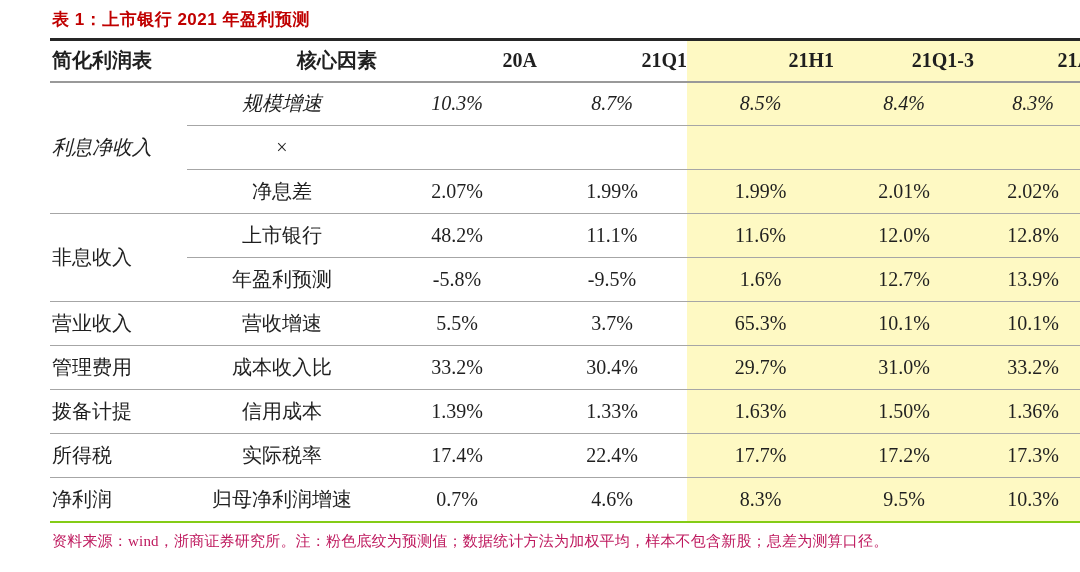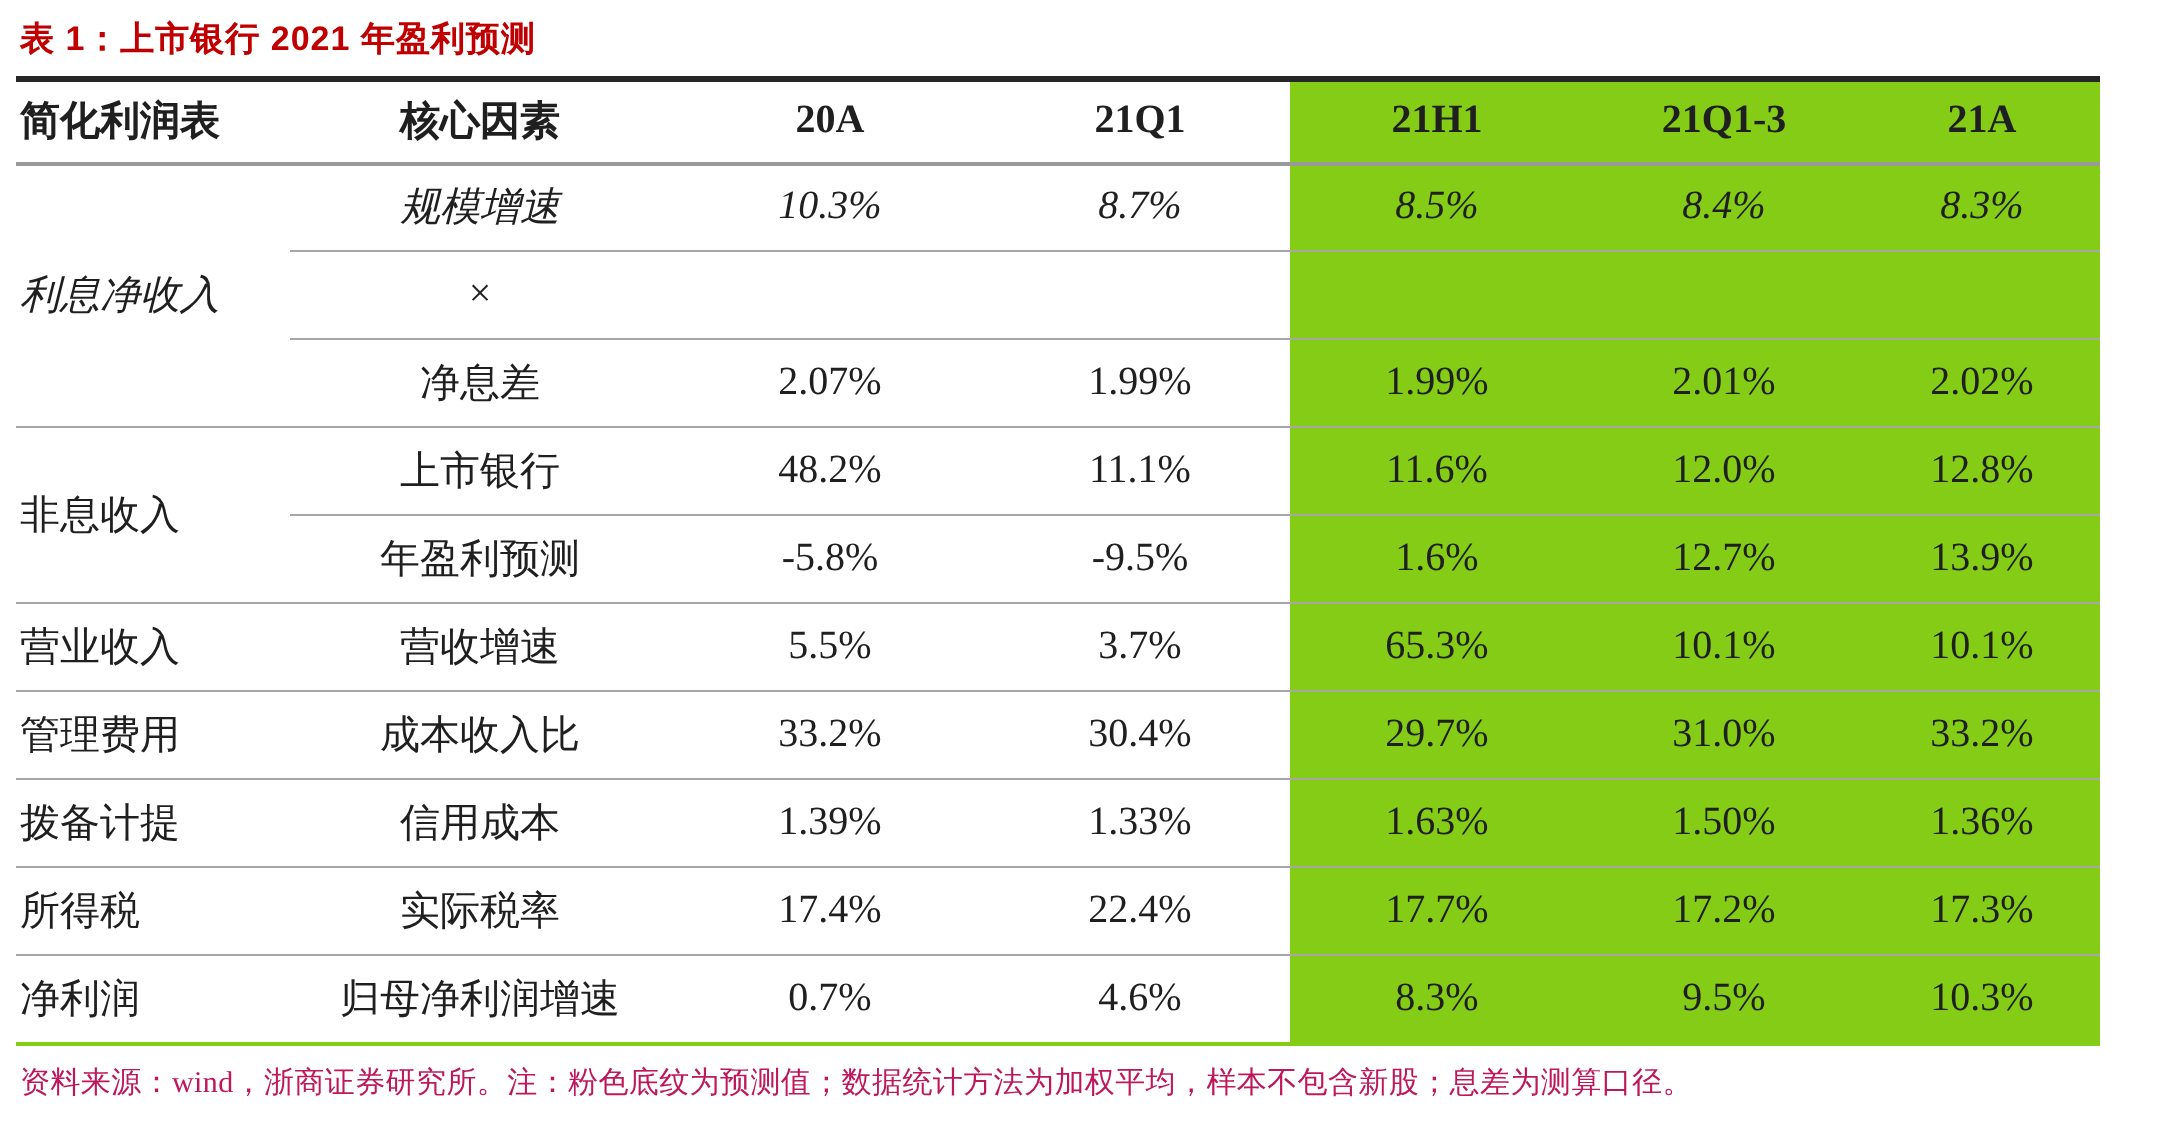--- a/index.html
+++ b/index.html
@@ -2,21 +2,21 @@
 <html><head>
 <meta charset="utf-8">
 <style>
   * { margin: 0; padding: 0; box-sizing: border-box; }
   html, body { background: #ffffff; }
   body {
     width: 1080px; height: 572px; overflow: hidden;
     font-family: "Liberation Serif", "DejaVu Serif", serif;
     color: #1f1f1f;
   }
-  .page { padding: 6px 4px 0 8px; }
+  .page { padding: 6px 4px 0 8px; margin-left: 42px; }
   .title {
     font-family: "Liberation Sans", "DejaVu Sans", sans-serif;
     font-weight: bold;
     color: #c00000;
     font-size: 17px;
     letter-spacing: 0.5px;
     padding: 2px 0 7px 2px;
   }
   table.forecast {
     border-collapse: collapse;
@@ -31,25 +31,26 @@
     text-align: center;
     vertical-align: middle;
     font-weight: normal;
     overflow: hidden;
     white-space: nowrap;
   }
   thead th {
     height: 42px;
     font-weight: bold;
     border-bottom: 2px solid #999999;
+    text-align: right;
   }
   tbody td { border-top: 1px solid #a6a6a6; }
   tbody tr:first-child td { border-top: none; font-style: italic; }
   .c1 { text-align: left; padding-left: 2px; }
-  .hl { background: #84cc16; }
+  .hl { background: #fef9c3; }
   .footer {
     width: 1042px;
     font-size: 15px;
     color: #be185d;
     padding: 9px 0 0 2px;
     letter-spacing: 0.2px;
   }
 </style>
 </head>
 <body>

